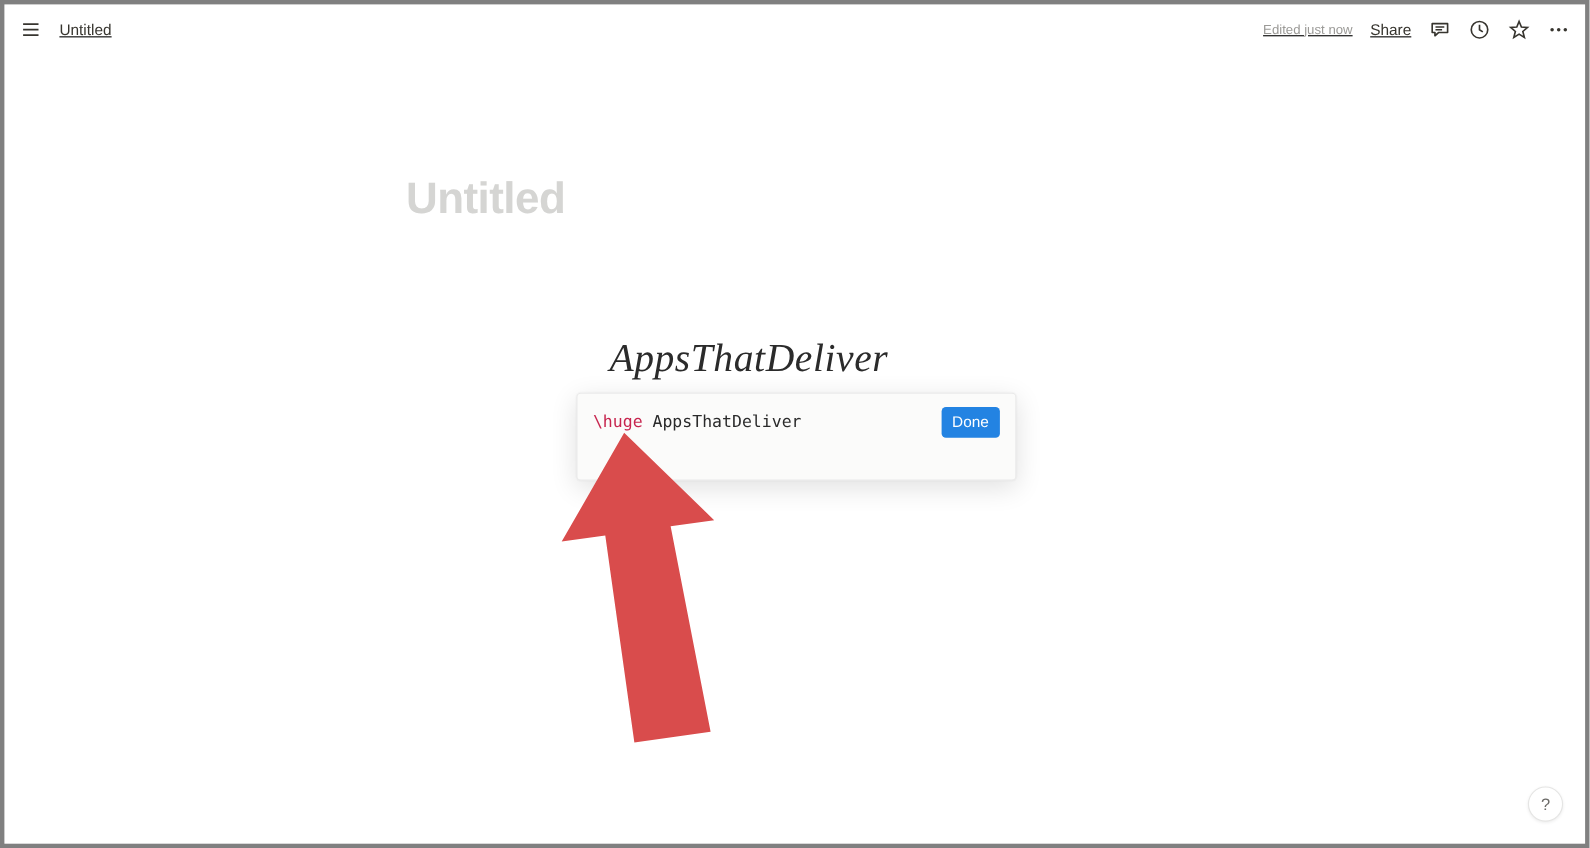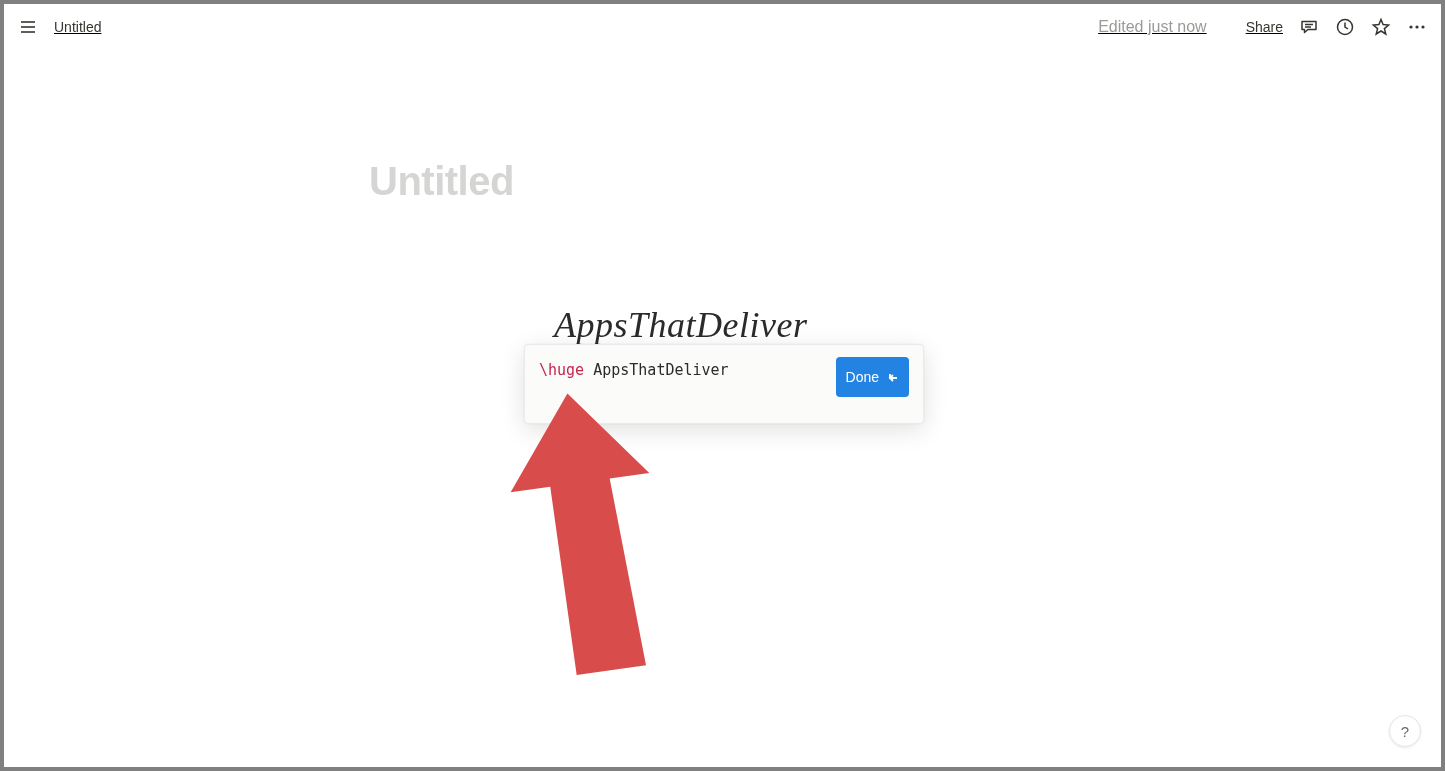--- a/index.html
+++ b/index.html
@@ -23,22 +23,22 @@
     display:flex;
     align-items:center;
     padding:0 14px;
     font-size:14px;
     color:#37352f;
   }
   .topbar-left { display:flex; align-items:center; gap:16px; }
   .topbar-right { margin-left:auto; display:flex; align-items:center; gap:16px; }
   .hamburger-icon svg { display:block; }
   .doc-title-top { font-size:14px; color:#37352f; }
-  .status-text { color:#9b9a97; font-size:16px; }
-  .share-btn { font-size:14px; color:#37352f; cursor:pointer;margin-left:23px; }
+  .status-text { color:#9b9a97; font-size:12px; }
+  .share-btn { font-size:14px; color:#37352f; cursor:pointer; }
   .icon-btn { width:20px; height:20px; display:flex; align-items:center; justify-content:center; cursor:pointer; color:#37352f; }
   .icon-btn svg { display:block; }
   .page-body {
     position:absolute;
     top:45px; left:0; right:0; bottom:0;
   }
   .page-title {
     position:absolute;
     left:365px;
     top:110px;
@@ -53,21 +53,21 @@
     top:255px;
     font-family: Georgia, "Times New Roman", serif;
     font-style: italic;
     font-size:36px;
     color:#2b2b2b;
     letter-spacing:0.5px;
   }
   .equation-editor {
     position:absolute;
     left:520px;
-    top:295px;
+    top:308px;
     width:400px;
     height:80px;
     background:#fbfbfa;
     border:1px solid #eaeaea;
     border-radius:4px;
     box-shadow: 0 6px 24px rgba(0,0,0,0.12), 0 0 0 1px rgba(0,0,0,0.02);
     display:flex;
     align-items:flex-start;
     padding:12px 14px;
     gap:0;
@@ -85,21 +85,22 @@
     background:#2383e2;
     color:#ffffff;
     border:none;
     border-radius:4px;
     font-size:14px;
     padding:5px 10px;
     display:flex;
     align-items:center;
     gap:6px;
     cursor:pointer;
-    height:40px;
+    height:28px;
+    flex-direction:column;
   }
   .done-btn svg { display:block; }
   .annotation-arrow {
     position:absolute;
     left:500px;
     top:343px;
     pointer-events:none;
   }
   .help-btn {
     position:absolute;

